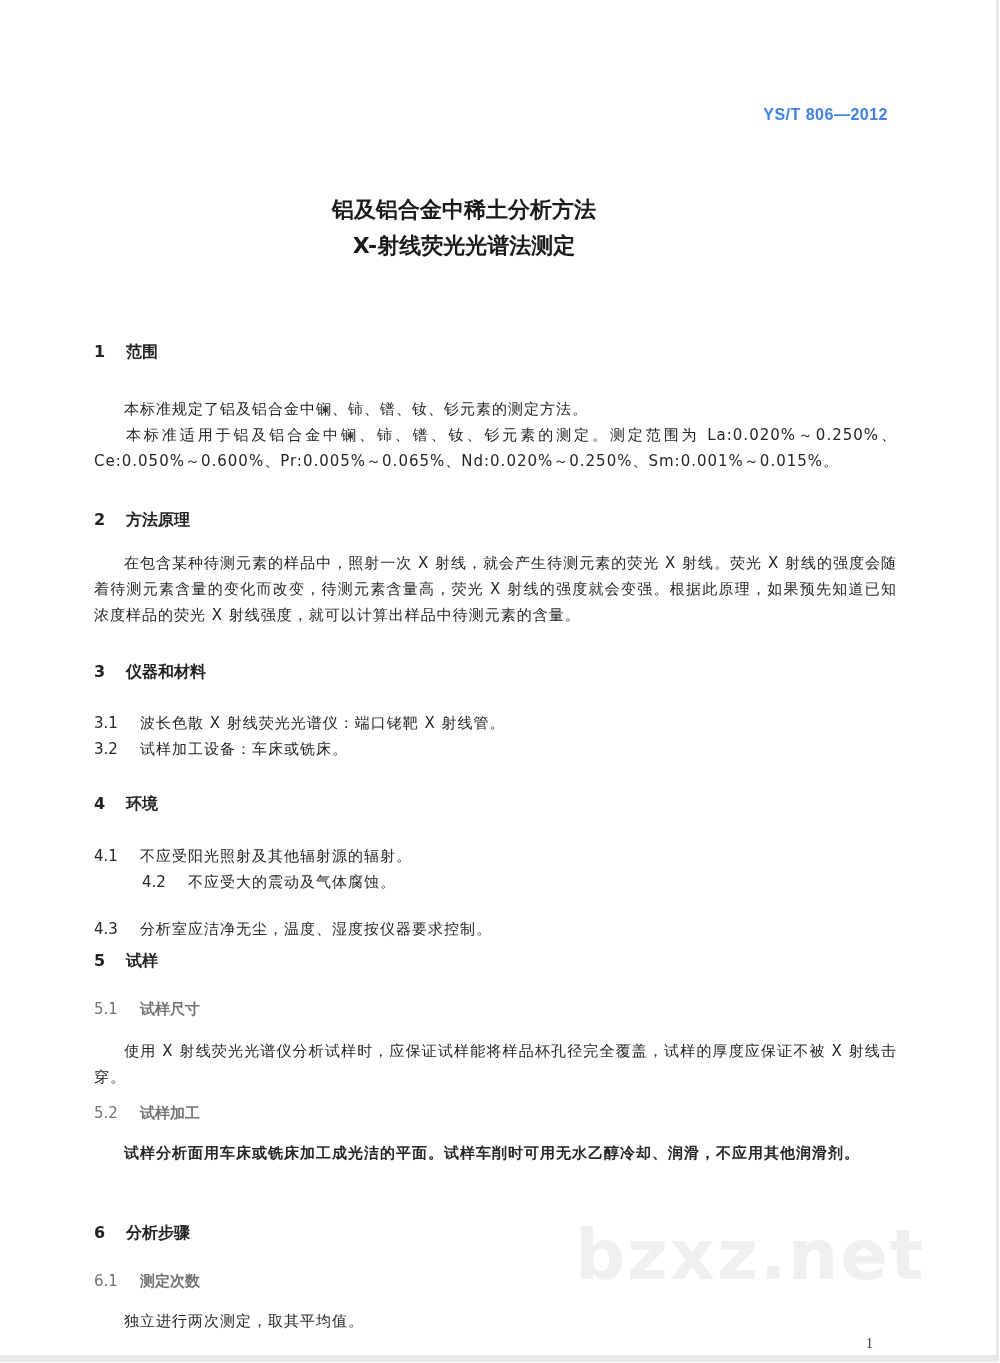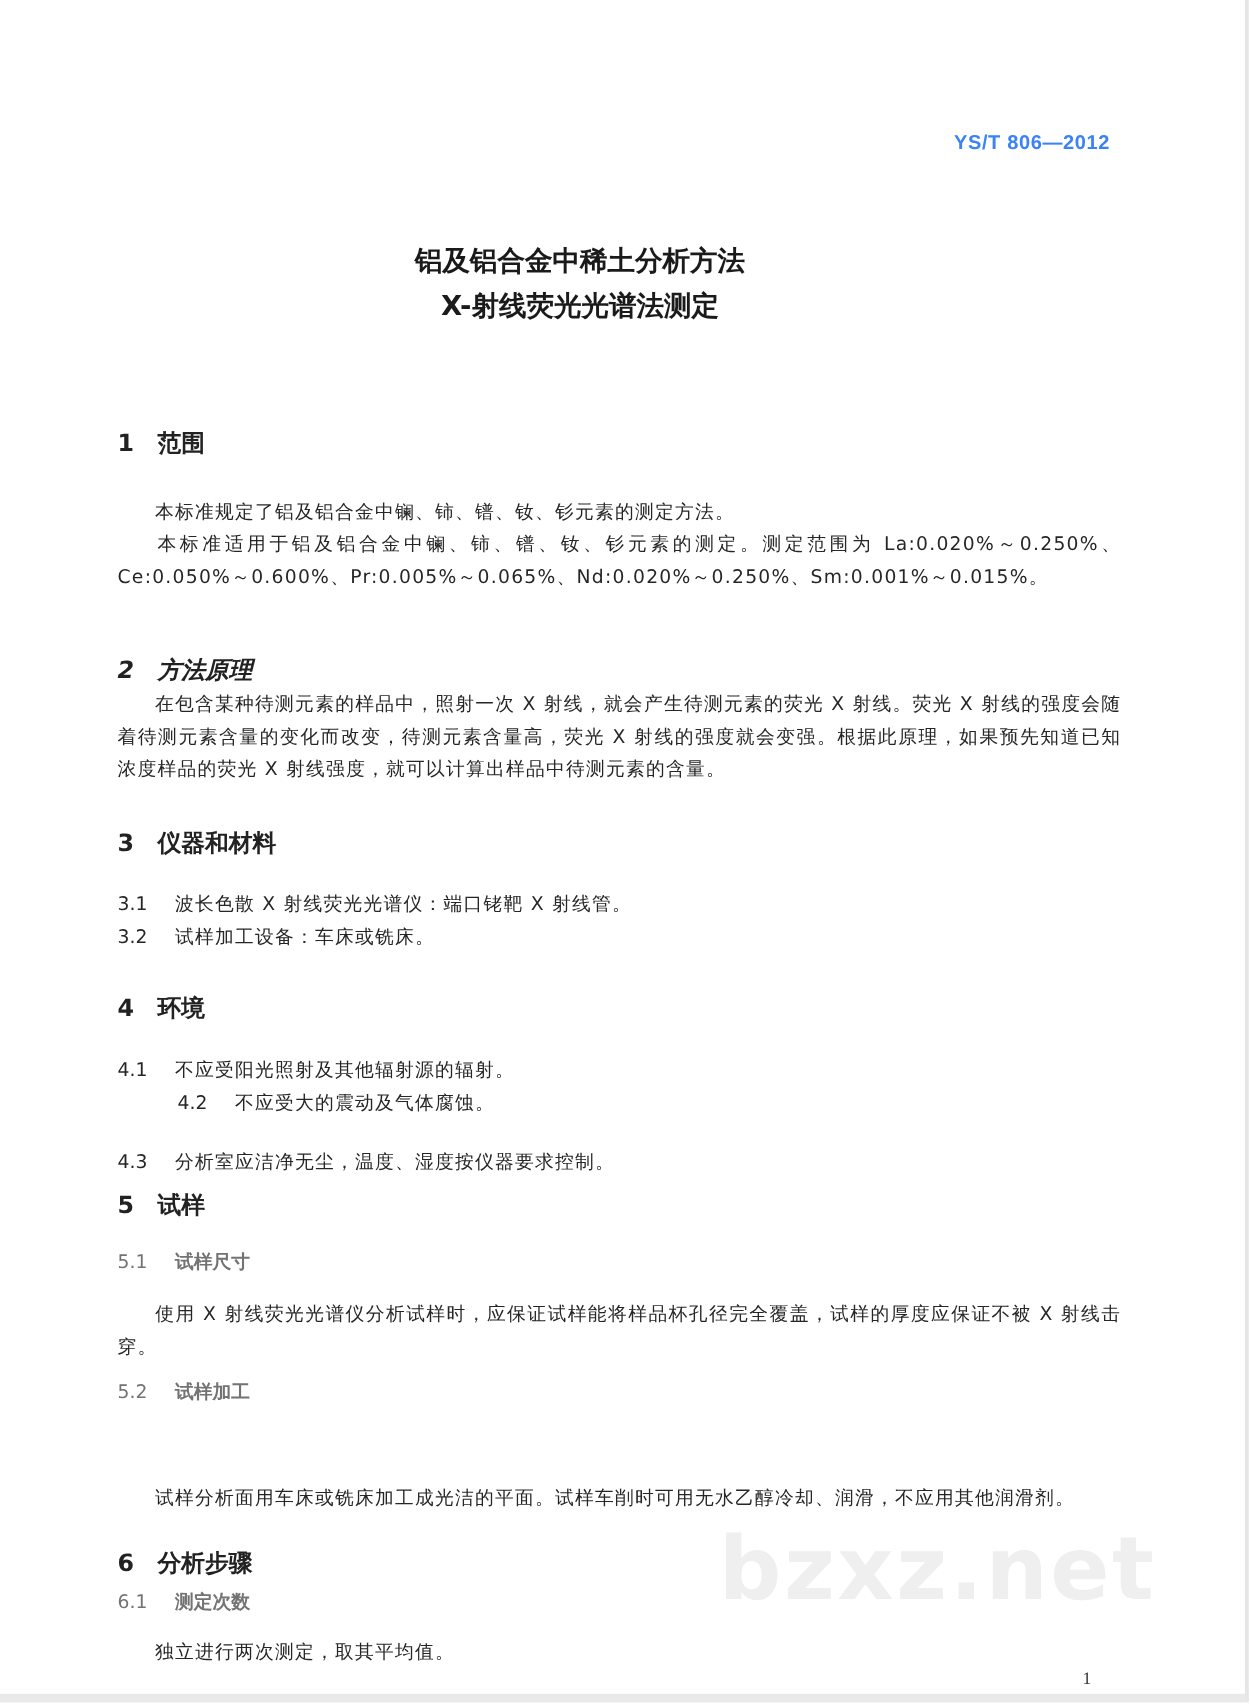--- a/index.html
+++ b/index.html
@@ -17,21 +17,21 @@
   .std-code {
     position: absolute; right: 108px; top: 106px;
     font-family: "Liberation Sans", sans-serif; font-weight: bold; font-size: 16px;
     letter-spacing: 0.5px; color: #3b82f6;
   }
   .title-block {
     position: absolute; left: 0; width: 928px; top: 192px;
     text-align: center; font-weight: bold; font-size: 22px; line-height: 36px; color: #1a1a1a;
   }
   .h1 {
-    position: absolute; left: 94px; font-weight: bold; font-size: 19px; color: #222;
+    position: absolute; left: 94px; font-weight: bold; font-size: 16px; color: #222;
   }
   .h1 .num { display: inline-block; width: 32px; }
   .h2 {
     position: absolute; left: 94px; font-size: 15px; color: #737373; font-weight: bold;
   }
   .h2 .num { display: inline-block; width: 46px; font-weight: normal; }
   .para {
     position: absolute; left: 94px; width: 803px; font-size: 15px; line-height: 26px;
     color: #262626; text-align: justify; letter-spacing: 1px;
   }
@@ -64,21 +64,21 @@
   <div class="h1" style="top:342px;">
     <span class="num">1</span><span>范围</span>
   </div>
   <div class="para" style="top:396px;">
     <span class="indent"></span><span>本标准规定了铝及铝合金中镧、铈、镨、钕、钐元素的测定方法。</span>
   </div>
   <div class="para" style="top:422px;">
     <span class="indent"></span><span>本标准适用于铝及铝合金中镧、铈、镨、钕、钐元素的测定。测定范围为 La:0.020%～0.250%、Ce:0.050%～0.600%、Pr:0.005%～0.065%、Nd:0.020%～0.250%、Sm:0.001%～0.015%。</span>
   </div>
 
-  <div class="h1" style="top:523px;font-style:italic;">
+  <div class="h1" style="top:510px;">
     <span class="num">2</span><span>方法原理</span>
   </div>
   <div class="para" style="top:550px;">
     <span class="indent"></span><span>在包含某种待测元素的样品中，照射一次 X 射线，就会产生待测元素的荧光 X 射线。荧光 X 射线的强度会随着待测元素含量的变化而改变，待测元素含量高，荧光 X 射线的强度就会变强。根据此原理，如果预先知道已知浓度样品的荧光 X 射线强度，就可以计算出样品中待测元素的含量。</span>
   </div>
 
   <div class="h1" style="top:662px;">
     <span class="num">3</span><span>仪器和材料</span>
   </div>
   <div class="item" style="top:714px;">
@@ -106,25 +106,25 @@
   </div>
   <div class="h2" style="top:1000px;">
     <span class="num">5.1</span><span>试样尺寸</span>
   </div>
   <div class="para" style="top:1038px;">
     <span class="indent"></span><span>使用 X 射线荧光光谱仪分析试样时，应保证试样能将样品杯孔径完全覆盖，试样的厚度应保证不被 X 射线击穿。</span>
   </div>
   <div class="h2" style="top:1104px;">
     <span class="num">5.2</span><span>试样加工</span>
   </div>
-  <div class="para" style="top:1185px;">
+  <div class="para" style="top:1140px;font-weight:bold;">
     <span class="indent"></span><span>试样分析面用车床或铣床加工成光洁的平面。试样车削时可用无水乙醇冷却、润滑，不应用其他润滑剂。</span>
   </div>
 
-  <div class="h1" style="top:1223px;margin-top:15px;">
+  <div class="h1" style="top:1223px;">
     <span class="num">6</span><span>分析步骤</span>
   </div>
   <div class="h2" style="top:1272px;">
     <span class="num">6.1</span><span>测定次数</span>
   </div>
   <div class="para" style="top:1308px;">
     <span class="indent"></span><span>独立进行两次测定，取其平均值。</span>
   </div>
 
   <div class="watermark">bzxz.net</div>

